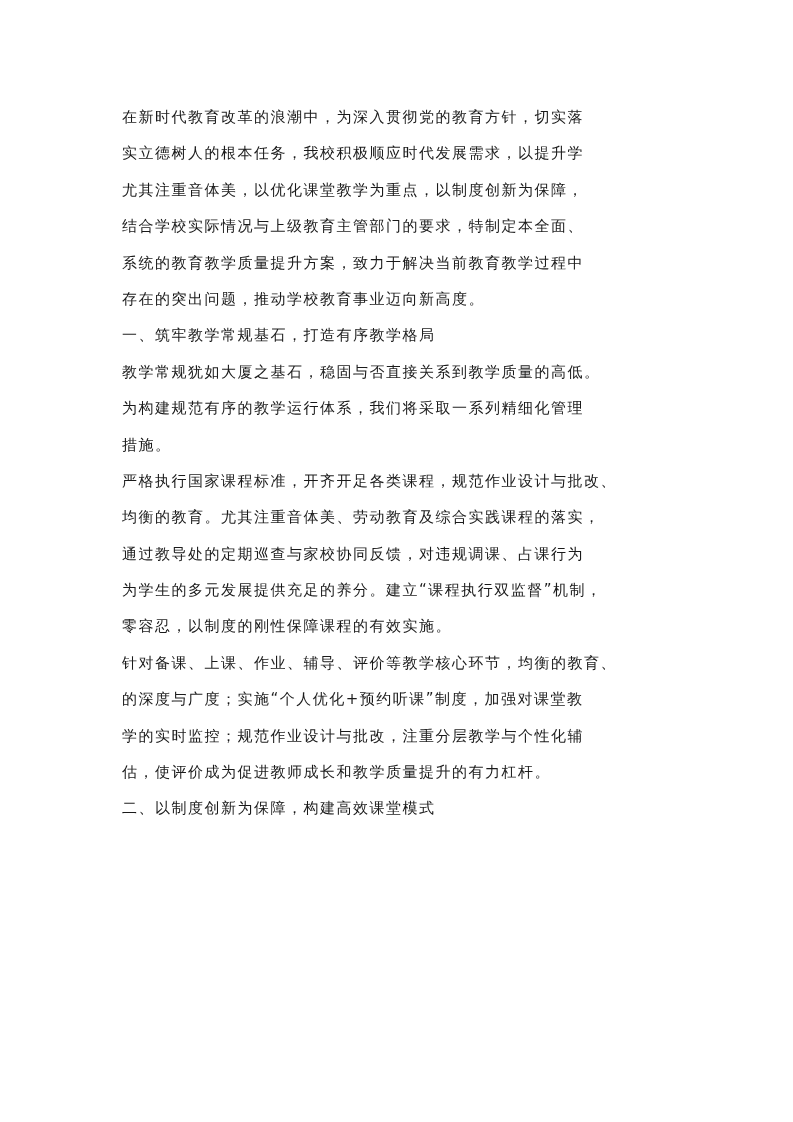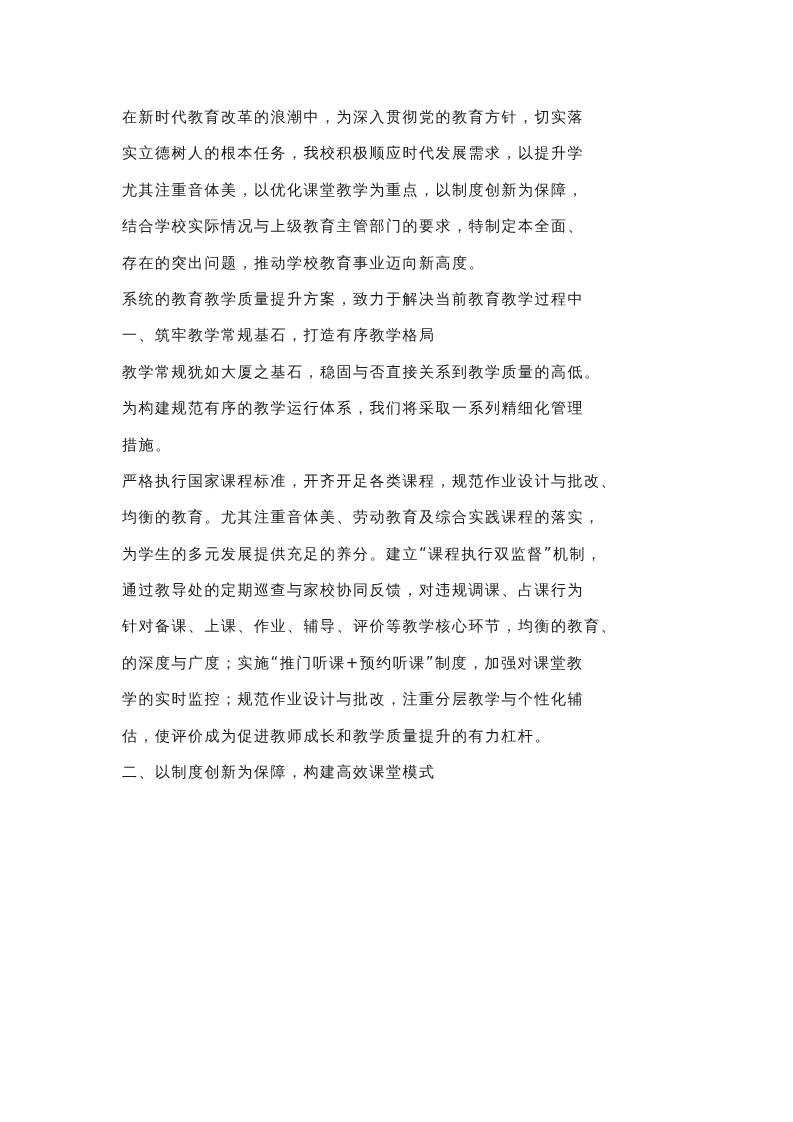--- a/index.html
+++ b/index.html
@@ -18,28 +18,29 @@
   .line { white-space: nowrap; height: 36.4px; display: block; }
 </style>
 </head>
 <body>
 
 <div class="page">
   <span class="line">在新时代教育改革的浪潮中，为深入贯彻党的教育方针，切实落</span>
   <span class="line">实立德树人的根本任务，我校积极顺应时代发展需求，以提升学</span>
   <span class="line">尤其注重音体美，以优化课堂教学为重点，以制度创新为保障，</span>
   <span class="line">结合学校实际情况与上级教育主管部门的要求，特制定本全面、</span>
+  <span class="line">系统的教育教学质量提升方案，致力于解决当前教育教学过程中</span>
   <span class="line">存在的突出问题，推动学校教育事业迈向新高度。</span>
-  <span class="line">系统的教育教学质量提升方案，致力于解决当前教育教学过程中</span>
   <span class="line">一、筑牢教学常规基石，打造有序教学格局</span>
   <span class="line">教学常规犹如大厦之基石，稳固与否直接关系到教学质量的高低。</span>
   <span class="line">为构建规范有序的教学运行体系，我们将采取一系列精细化管理</span>
   <span class="line">措施。</span>
   <span class="line">严格执行国家课程标准，开齐开足各类课程，规范作业设计与批改、</span>
   <span class="line">均衡的教育。尤其注重音体美、劳动教育及综合实践课程的落实，</span>
+  <span class="line">通过教导处的定期巡查与家校协同反馈，对违规调课、占课行为</span>
   <span class="line">为学生的多元发展提供充足的养分。建立“课程执行双监督”机制，</span>
-  <span class="line">通过教导处的定期巡查与家校协同反馈，对违规调课、占课行为</span>
+  <span class="line">零容忍，以制度的刚性保障课程的有效实施。</span>
   <span class="line">针对备课、上课、作业、辅导、评价等教学核心环节，均衡的教育、</span>
-  <span class="line">的深度与广度；实施“推门听课+预约听课”制度，加强对课堂教</span>
+  <span class="line">的深度与广度；实施“个人优化+预约听课”制度，加强对课堂教</span>
   <span class="line">学的实时监控；规范作业设计与批改，注重分层教学与个性化辅</span>
   <span class="line">估，使评价成为促进教师成长和教学质量提升的有力杠杆。</span>
   <span class="line">二、以制度创新为保障，构建高效课堂模式</span>
 </div>
 
 </body></html>

